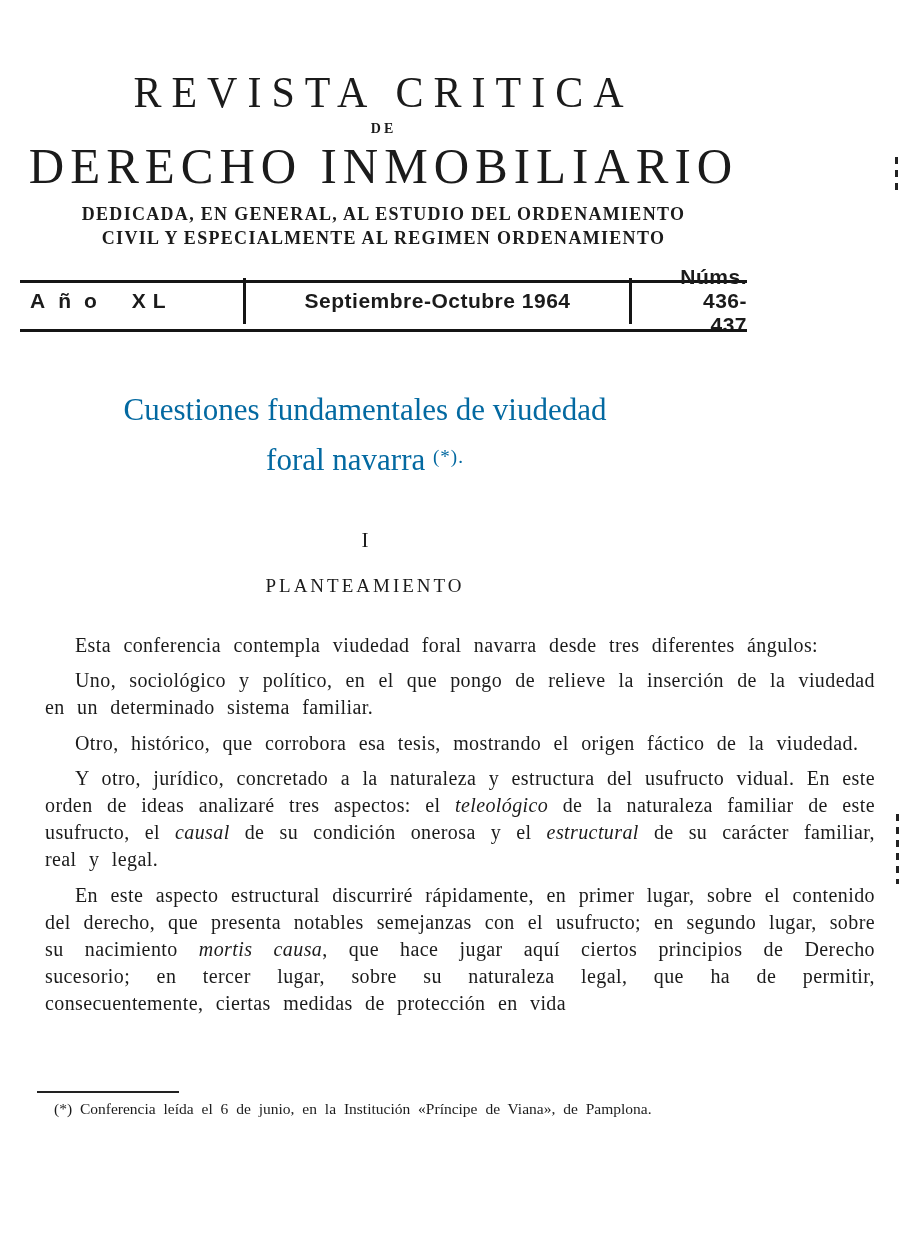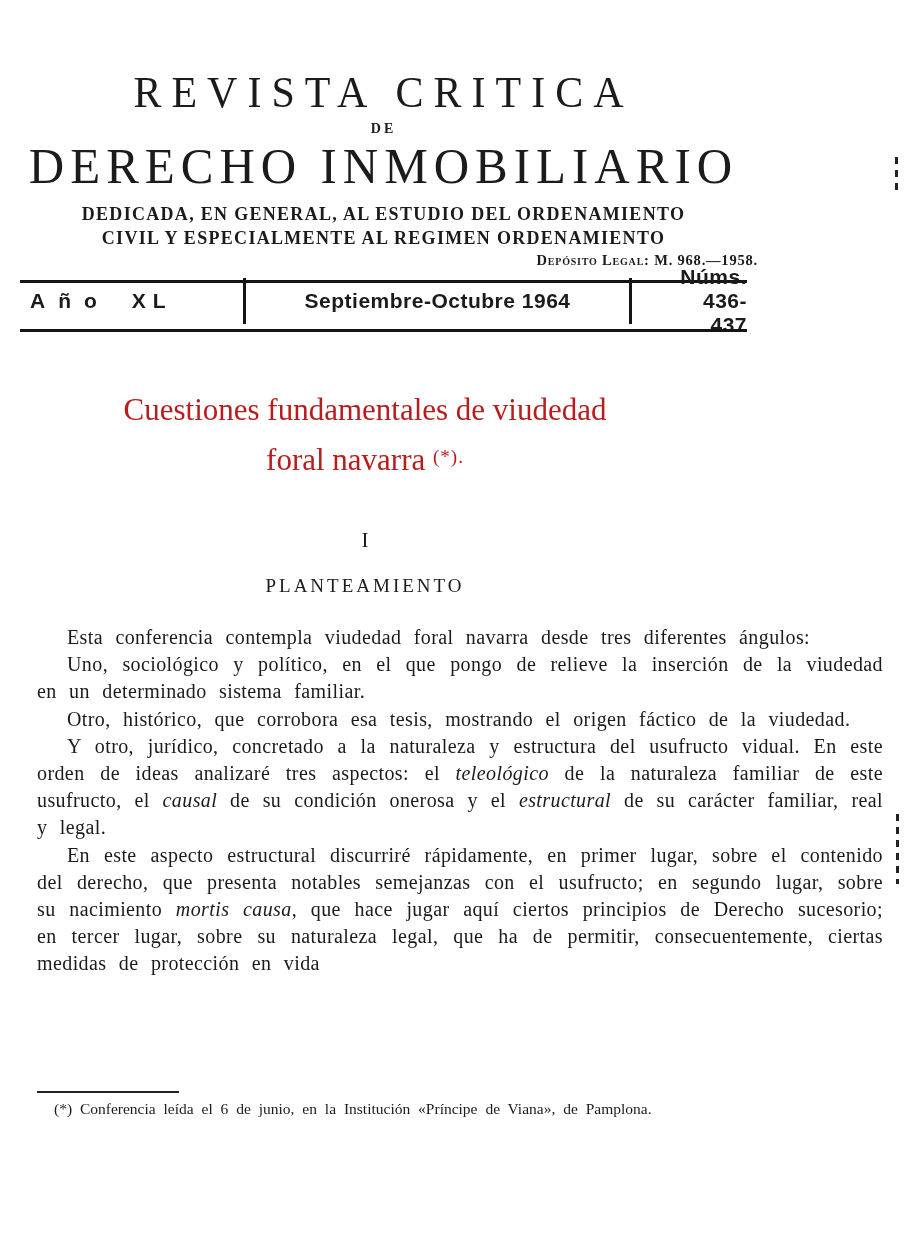--- a/index.html
+++ b/index.html
@@ -41,31 +41,31 @@
   .seg-year { width: 165px; padding-left: 10px; white-space: nowrap; }
   .anio { letter-spacing: 13px; }
   .xl { margin-left: 22px; letter-spacing: 7px; }
   .vdiv { width: 3px; align-self: stretch; background: #151515; }
   .seg-date { width: 288px; text-align: center; letter-spacing: 0.5px; }
   .seg-nums { flex: 1; text-align: right; letter-spacing: 0.5px; }
 
   
   .article-title {
     top: 386px; left: 0; width: 730px; text-align: center;
-    font-size: 31px; line-height: 47px; font-weight: 400; color: #b91c1c;
+    font-size: 31px; line-height: 47px; font-weight: 400; color: #0369a1;
   }
   .title-note { font-size: 19px; vertical-align: 7px; letter-spacing: 1px; }
   .sec-num  { top: 528px; left: 0; width: 730px; text-align: center; font-size: 21px; }
   .sec-head { top: 575px; left: 0; width: 730px; text-align: center; font-size: 19px; letter-spacing: 3px; }
 
   .body-text {
     top: 624px; left: 37px; width: 846px;
     font-size: 20px; line-height: 27.2px; text-align: justify;
   }
-  .para { margin: 0; text-indent: 30px; word-spacing: 7px; letter-spacing: 0.4px; }
+  .para { margin: 8px; text-indent: 30px; word-spacing: 7px; letter-spacing: 0.4px; }
 
   
   .foot-rule { top: 1091px; left: 37px; width: 142px; height: 2px; background: #222; }
   .footnote {
     top: 1098px; left: 30px; width: 853px;
     font-size: 15.5px; line-height: 22.5px; text-indent: 24px;
     word-spacing: 4px; text-align: justify;
   }
 
   
@@ -79,21 +79,20 @@
 </head>
 <body>
 
 <div class="page">
 
   <div class="abs masthead-line m1">REVISTA CRITICA</div>
   <div class="abs masthead-line m2">DE</div>
   <div class="abs masthead-line m3">DERECHO INMOBILIARIO</div>
   <div class="abs masthead-line sub1">DEDICADA, EN GENERAL, AL ESTUDIO DEL ORDENAMIENTO</div>
   <div class="abs masthead-line sub2">CIVIL Y ESPECIALMENTE AL REGIMEN ORDENAMIENTO</div>
-  <div class="abs deposito">Depósito Legal:  M. 968.—1958.</div>
 
   <div class="abs hrule rule-top"></div>
   <div class="abs issuebar">
     <div class="seg-year">
       <span class="anio">Año</span><span class="xl">XL</span>
     </div>
     <div class="vdiv"></div>
     <div class="seg-date">Septiembre-Octubre 1964</div>
     <div class="vdiv"></div>
     <div class="seg-nums">Núms. 436-437</div>

